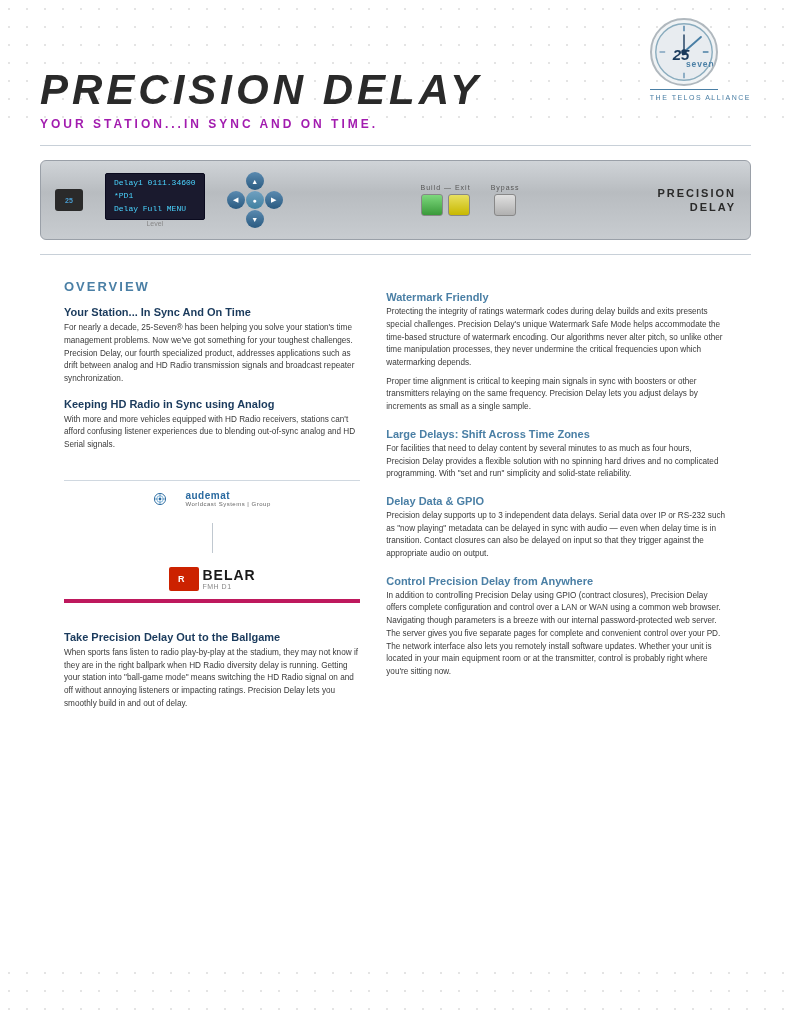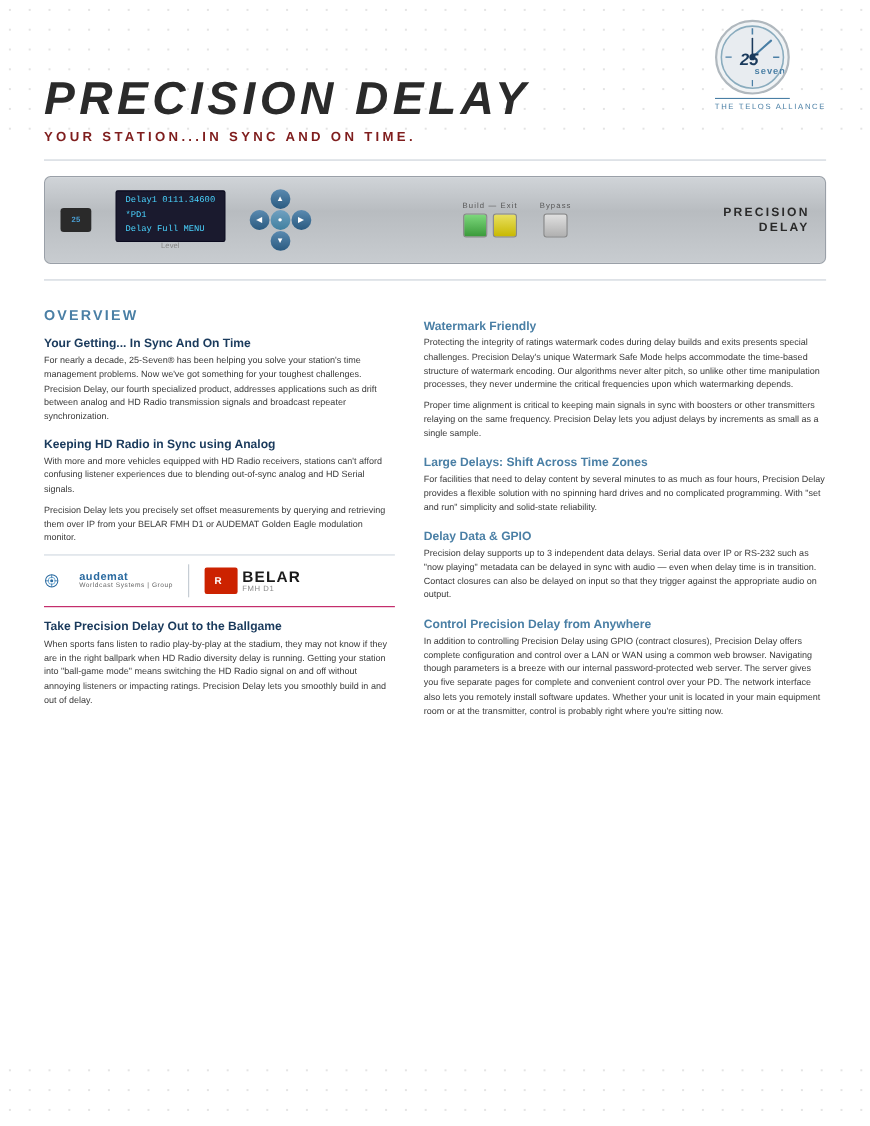--- a/index.html
+++ b/index.html
@@ -89,21 +89,21 @@
       letter-spacing: 4px;
       text-transform: uppercase;
       margin-top: 45px;
       font-style: italic;
       line-height: 1.1;
     }
 
     .sub-title {
       font-size: 12px;
       font-weight: 700;
-      color: #7f1d1d;
+      color: #a21caf;
       letter-spacing: 3px;
       text-transform: uppercase;
       margin-top: 4px;
     }
 
     
     .h-divider {
       height: 1px;
       background: #c8d0d8;
       margin: 14px 40px;
@@ -254,21 +254,21 @@
     }
 
     .nav-empty {
       background: transparent;
     }
 
     
     .content-area {
       display: flex;
       gap: 0;
-      padding: 10px 40px;
+      padding: 10px 64px;
     }
 
     .left-col {
       width: 48%;
       padding-right: 22px;
     }
 
     .right-col {
       width: 52%;
       padding-left: 4px;
@@ -302,24 +302,25 @@
       color: #3a3a3a;
       line-height: 1.55;
       margin-bottom: 6px;
     }
 
     
     .logos-row {
       display: flex;
       align-items: center;
       gap: 14px;
-      margin: 8px 0;
+      margin: 28px 0;
       padding: 8px 0;
       border-top: 1px solid #d0d8e0;
-      border-bottom: 1px solid #be185d;
+      border-bottom: 4px solid #be185d;
+      flex-direction: column;
     }
 
     .logo-audemat {
       display: flex;
       align-items: center;
       gap: 4px;
     }
 
     .audemat-icon {
       width: 28px;
@@ -482,26 +483,25 @@
     </div>
   </div>
 
   <div class="h-divider"></div>
 
   <div class="content-area">
 
     <div class="left-col">
 
       <div class="section-head">OVERVIEW</div>
-      <div class="subsection-head">Your Getting... In Sync And On Time</div>
+      <div class="subsection-head">Your Station... In Sync And On Time</div>
       <div class="body-text">For nearly a decade, 25-Seven® has been helping you solve your station's time management problems. Now we've got something for your toughest challenges. Precision Delay, our fourth specialized product, addresses applications such as drift between analog and HD Radio transmission signals and broadcast repeater synchronization.</div>
 
       <div class="subsection-head">Keeping HD Radio in Sync using Analog</div>
       <div class="body-text">With more and more vehicles equipped with HD Radio receivers, stations can't afford confusing listener experiences due to blending out-of-sync analog and HD Serial signals.</div>
-      <div class="body-text">Precision Delay lets you precisely set offset measurements by querying and retrieving them over IP from your BELAR FMH D1 or AUDEMAT Golden Eagle modulation monitor.</div>
 
       <div class="logos-row">
         <div class="logo-audemat">
           <svg class="audemat-icon" viewBox="0 0 60 30">
 
             <circle cx="15" cy="15" r="12" fill="none" stroke="#2a6aa0" stroke-width="2"></circle>
             <circle cx="15" cy="15" r="7" fill="none" stroke="#4a9ad0" stroke-width="1.5"></circle>
             <circle cx="15" cy="15" r="3" fill="#2a6aa0"></circle>
             <line x1="3" y1="15" x2="10" y2="15" stroke="#2a6aa0" stroke-width="1.5"></line>
             <line x1="20" y1="15" x2="27" y2="15" stroke="#2a6aa0" stroke-width="1.5"></line>

